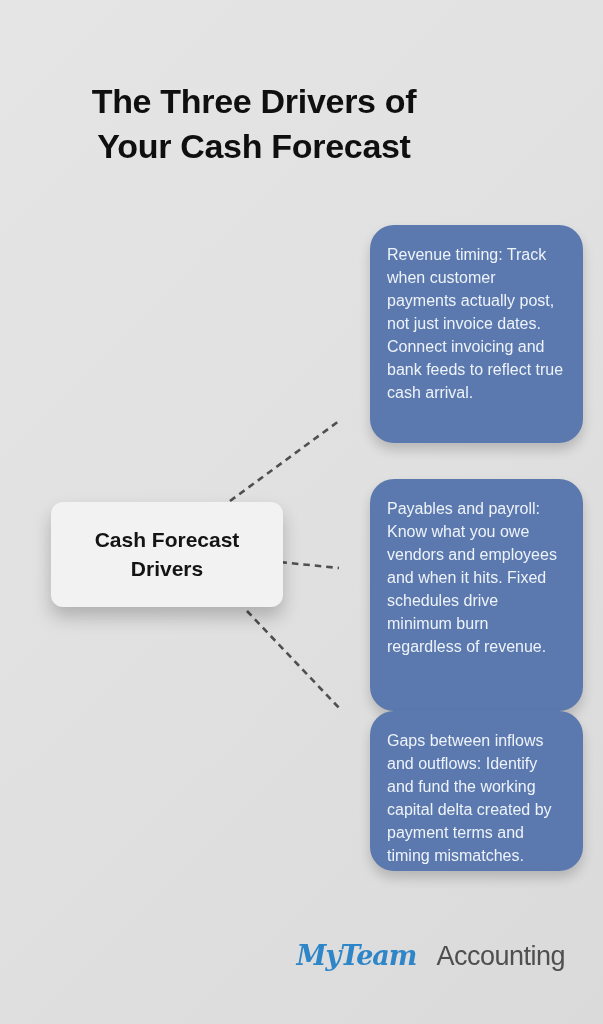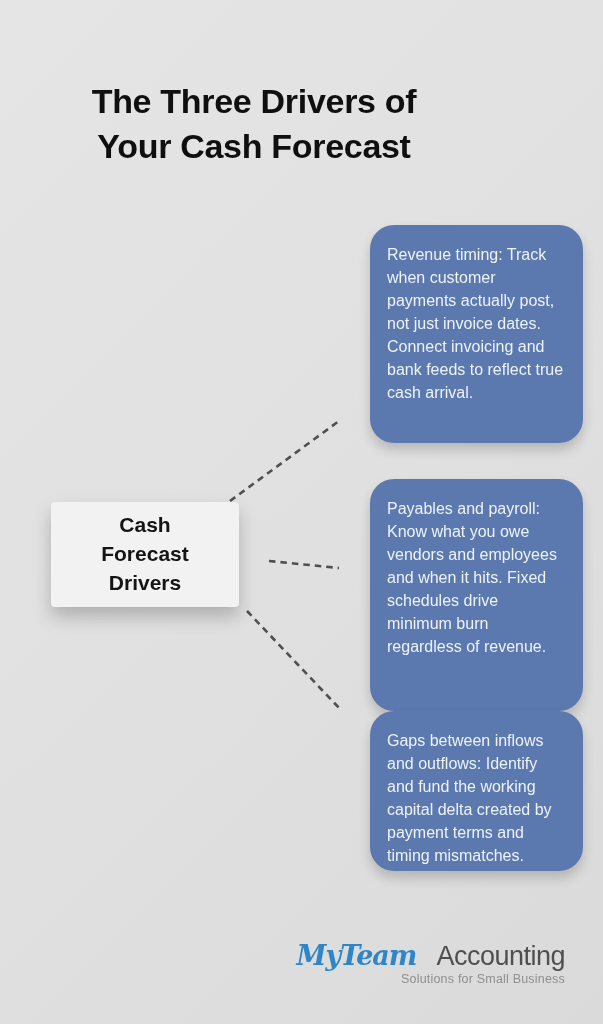--- a/index.html
+++ b/index.html
@@ -40,24 +40,24 @@
   .connectors line {
     stroke: var(--connector, #4f4f4f);
     stroke-width: 2.6;
     stroke-dasharray: 6.5 5;
     stroke-linecap: butt;
   }
   .center-node {
     position: absolute;
     left: 51px;
     top: 502px;
-    width: 188px;
+    width: 232px;
     height: 105px;
     background: var(--center-box, #f2f2f2);
-    border-radius: 4px;
+    border-radius: 12px;
     box-shadow: 0 10px 18px rgba(0,0,0,0.22);
     display: flex;
     align-items: center;
     justify-content: center;
     text-align: center;
     padding: 12px 24px;
     box-sizing: border-box;
   }
   .center-node .label {
     font-size: 21px;
@@ -142,16 +142,15 @@
   </div>
 
   <div class="driver-box box-3">
     <span>Gaps between inflows and outflows: Identify and fund the working capital delta created by payment terms and timing mismatches.</span>
   </div>
 
   <div class="logo">
     <div class="brand">
       <span class="brand-script">MyTeam</span><span class="brand-rest">Accounting</span>
     </div>
-    <div class="tagline">Solutions for Small Business</div>
   </div>
 
 </div>
 
 </body></html>

